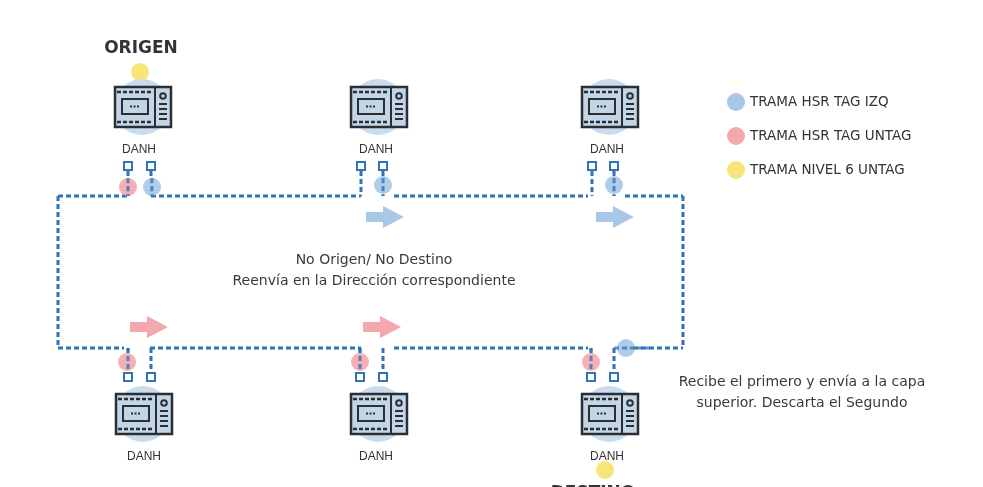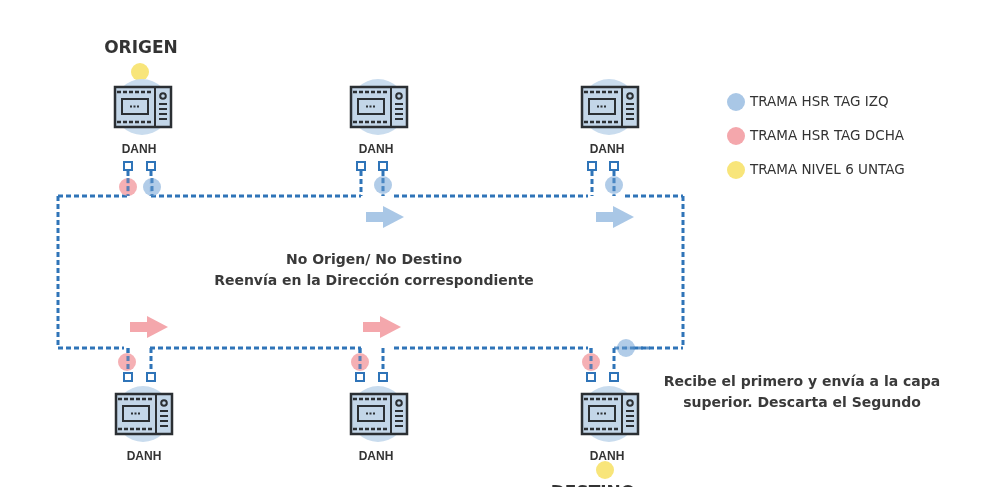--- a/index.html
+++ b/index.html
@@ -1,18 +1,18 @@
 <!DOCTYPE html>
 <html><head>
 <meta charset="utf-8">
 <style>
   html, body { margin: 0; padding: 0; background: #ffffff; }
   body { width: 983px; height: 487px; position: relative; overflow: hidden; font-family: "Liberation Sans", "DejaVu Sans", sans-serif; }
   #stage { position: absolute; left: 0; top: 0; width: 983px; height: 487px; margin-top: 27px; }
-  .txt { position: absolute; color: #3a3a3a; white-space: nowrap; font-weight: bold; }
+  .txt { position: absolute; color: #3a3a3a; white-space: nowrap; }
   .big-label { font-family: "DejaVu Sans", sans-serif; font-weight: bold; font-size: 17px; color: #333333; transform: translateX(-50%); }
   .danh { font-family: "Liberation Sans", sans-serif; font-size: 12px; color: #333; transform: translateX(-50%); }
   .center-note { font-family: "DejaVu Sans", sans-serif; font-size: 14px; line-height: 21px; text-align: center; color: #3a3a3a; transform: translateX(-50%); }
   .legend-item { position: absolute; display: flex; align-items: flex-start; font-family: "DejaVu Sans", sans-serif; font-size: 13.5px; color: #333; }
   .legend-dot { width: 18px; height: 18px; border-radius: 50%; margin-right: 5px; }
 </style>
 </head>
 <body>
 
 <div id="stage">
@@ -199,20 +199,20 @@
     <div>Reenvía en la Dirección correspondiente</div>
   </div>
 
   <div>
     <div class="legend-item" style="left:727px;top:66px">
       <span class="legend-dot" style="background: rgb(169, 199, 230);"></span>
       <span>TRAMA HSR TAG IZQ</span>
     </div>
     <div class="legend-item" style="left:727px;top:100px">
       <span class="legend-dot" style="background: rgb(244, 167, 172);"></span>
-      <span>TRAMA HSR TAG DCHA</span>
+      <span>TRAMA HSR TAG UNTAG</span>
     </div>
     <div class="legend-item" style="left:727px;top:134px">
       <span class="legend-dot" style="background: rgb(248, 229, 122);"></span>
       <span>TRAMA NIVEL 6 UNTAG</span>
     </div>
   </div>
 </div>
 
 </body></html>

